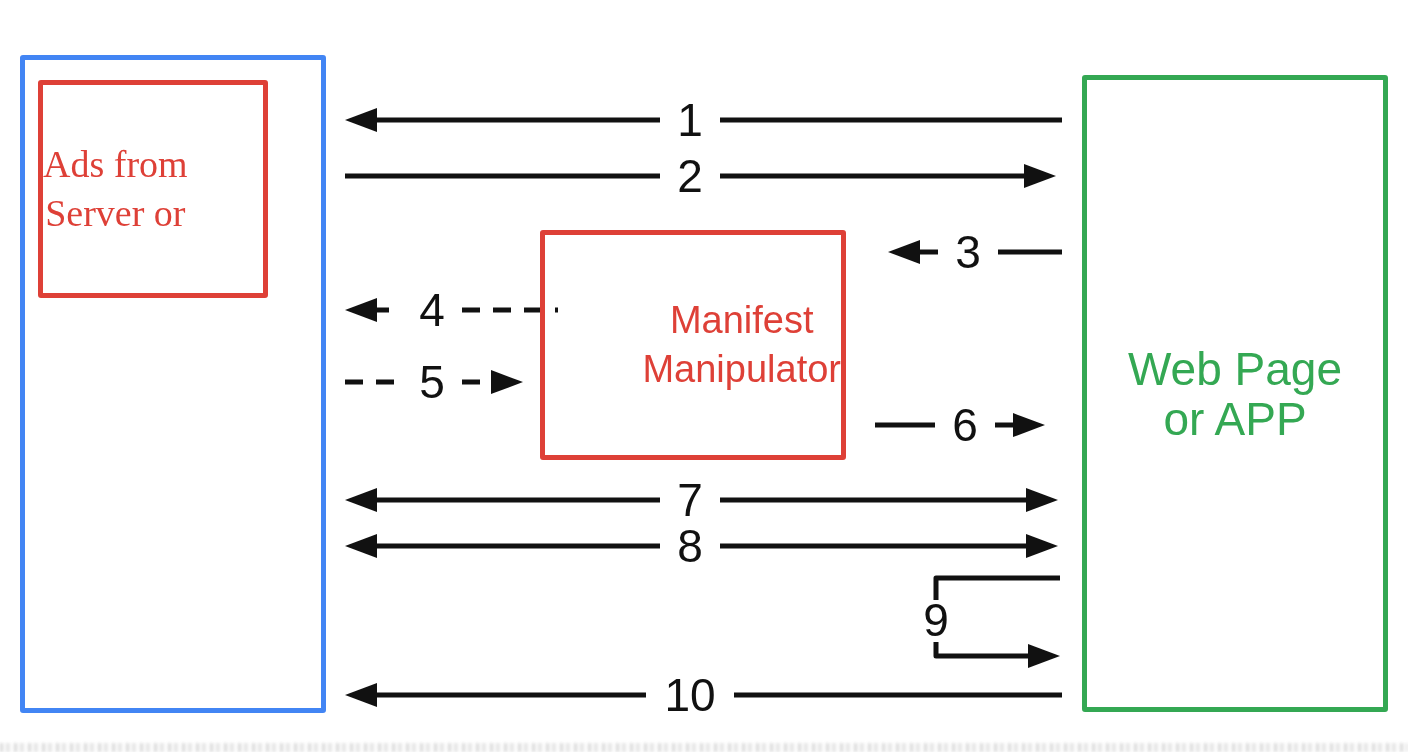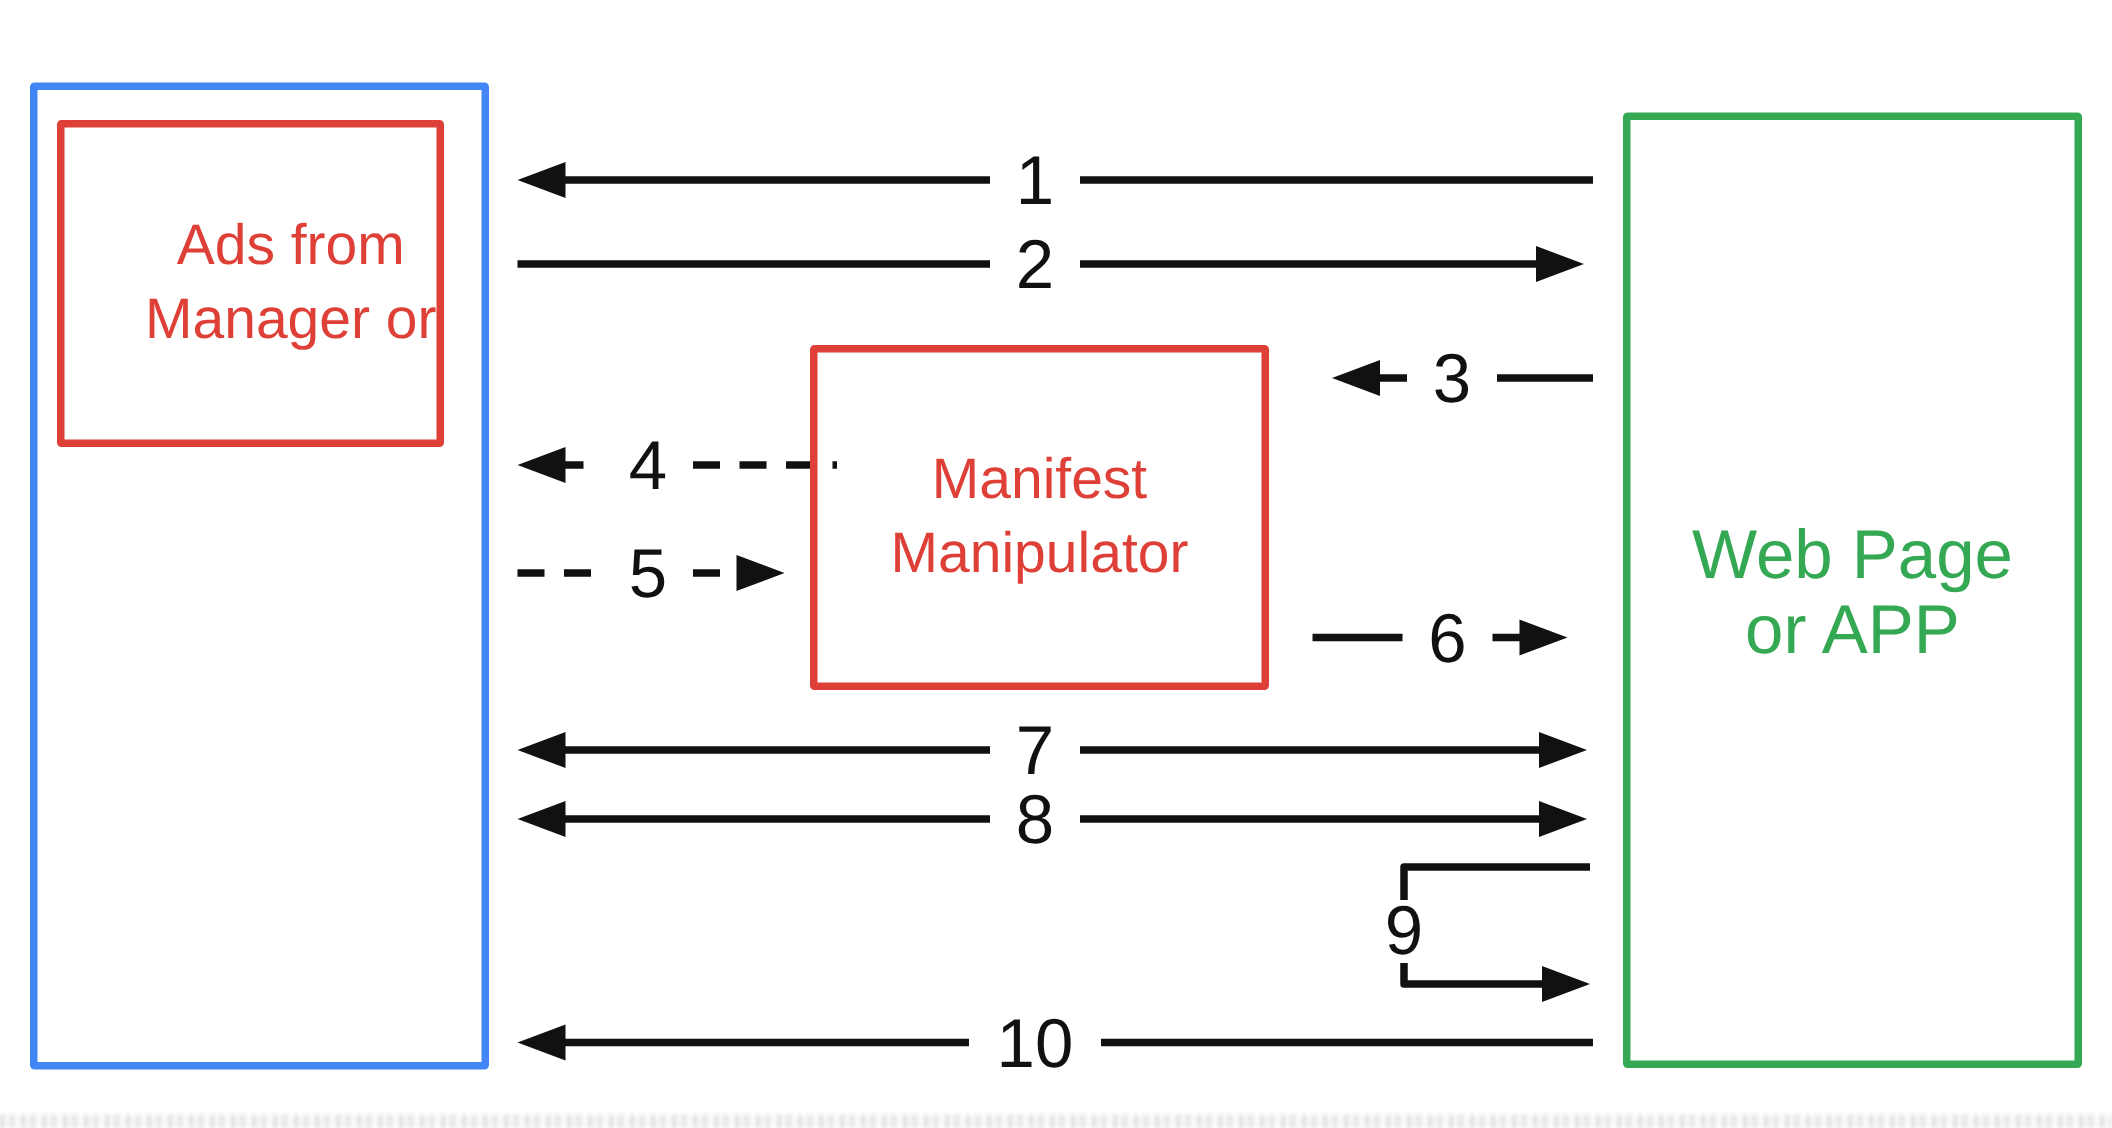--- a/index.html
+++ b/index.html
@@ -30,44 +30,45 @@
   }
 
   #ad-manager-box {
     left: 20px; top: 55px;
     width: 306px; height: 658px;
     border-color: var(--blue);
   }
 
   #ads-source-box {
     left: 13px; top: 20px;
-    width: 258px; height: 218px;
+    width: 230px; height: 218px;
     border-color: var(--red);
     display: flex;
     align-items: center;
-    justify-content: flex-end;
+    justify-content: flex-start;
+    font-family: Liberation Serif, serif;
   }
 
   #ad-manager-label {
     position: absolute;
     left: 0; right: 0;
     top: 290px;
     text-align: center;
     color: var(--blue);
     font-size: 38px;
     line-height: 50px;
   }
 
   #manifest-box {
     left: 540px; top: 230px;
     width: 306px; height: 230px;
     border-color: var(--red);
     display: flex;
     align-items: center;
-    justify-content: center;
+    justify-content: flex-end;
   }
 
   #web-page-box {
     left: 1082px; top: 75px;
     width: 306px; height: 637px;
     border-color: var(--green);
     display: flex;
     align-items: center;
     justify-content: center;
   }
@@ -158,21 +159,21 @@
         <line x1="734" y1="695" x2="1062" y2="695" stroke="#111111" stroke-width="5"></line>
         <polygon points="345,695 377,683 377,707" fill="#111111"></polygon>
         <text x="690" y="711" text-anchor="middle" fill="#111111" font-size="46" font-family="&quot;Liberation Sans&quot;, sans-serif">10</text>
       </g>
     </svg>
 
   <div class="box" id="ad-manager-box">
     <div class="box" id="ads-source-box">
       <div class="label-red">
           <div>Ads from</div>
-          <div>Manager or</div>
+          <div>Server or</div>
         </div>
     </div>
   </div>
 
   <div class="box" id="manifest-box">
     <div class="label-red">
         <div>Manifest</div>
         <div>Manipulator</div>
       </div>
   </div>

